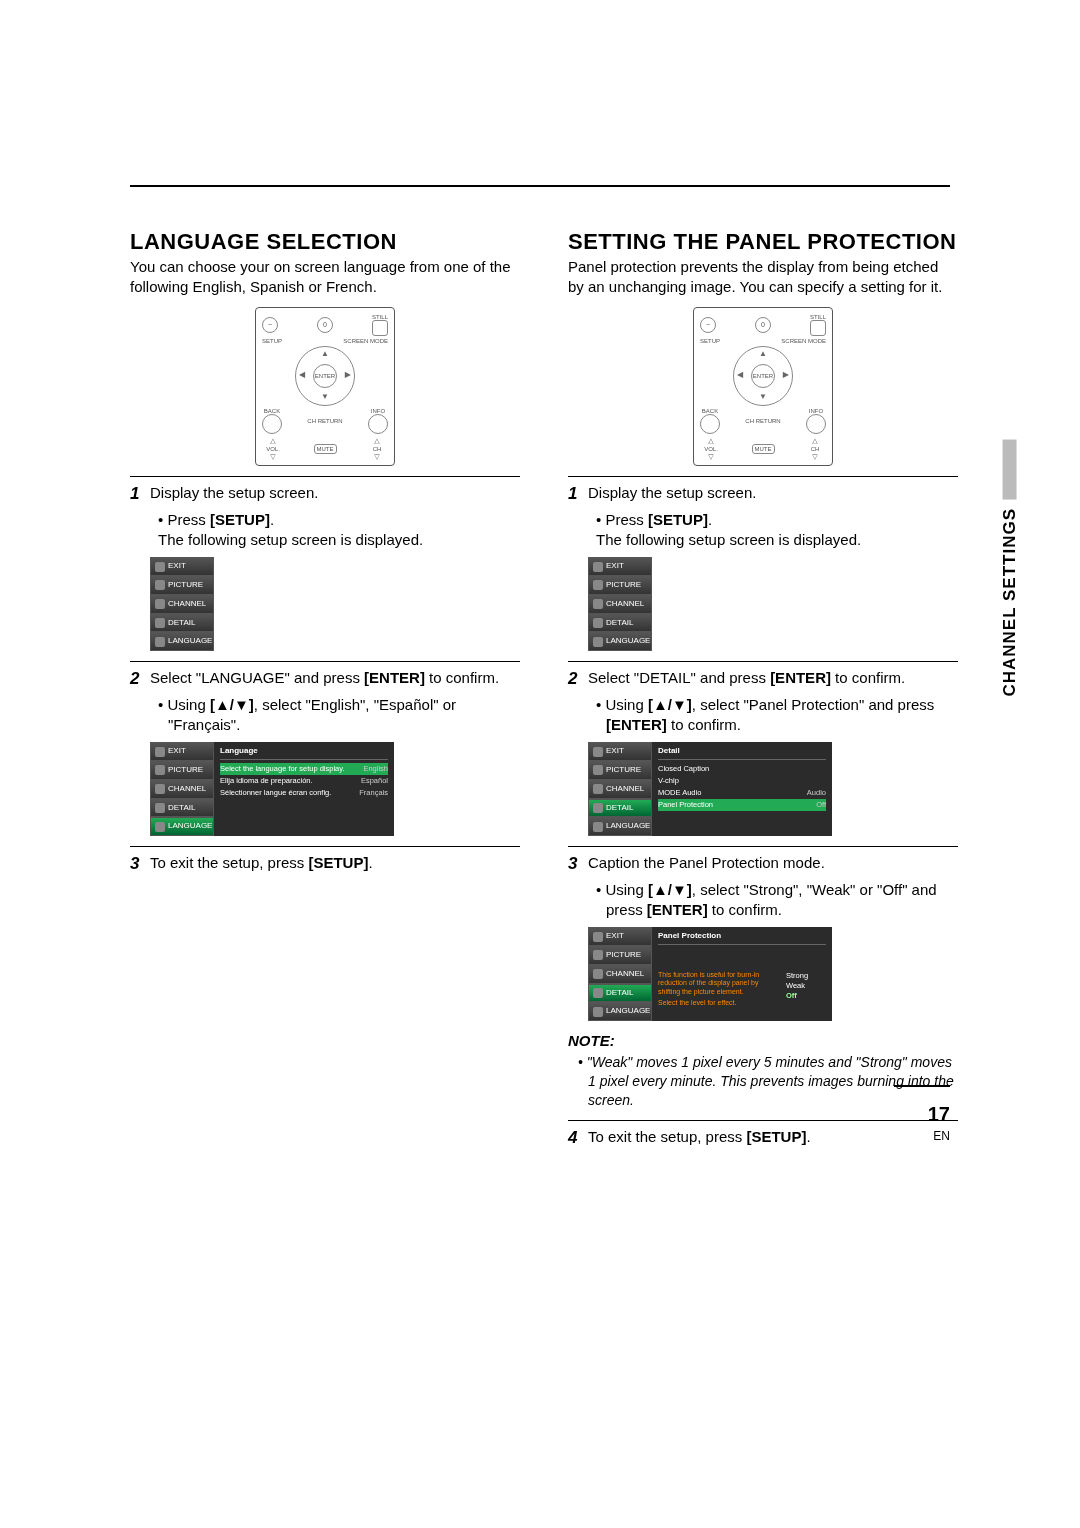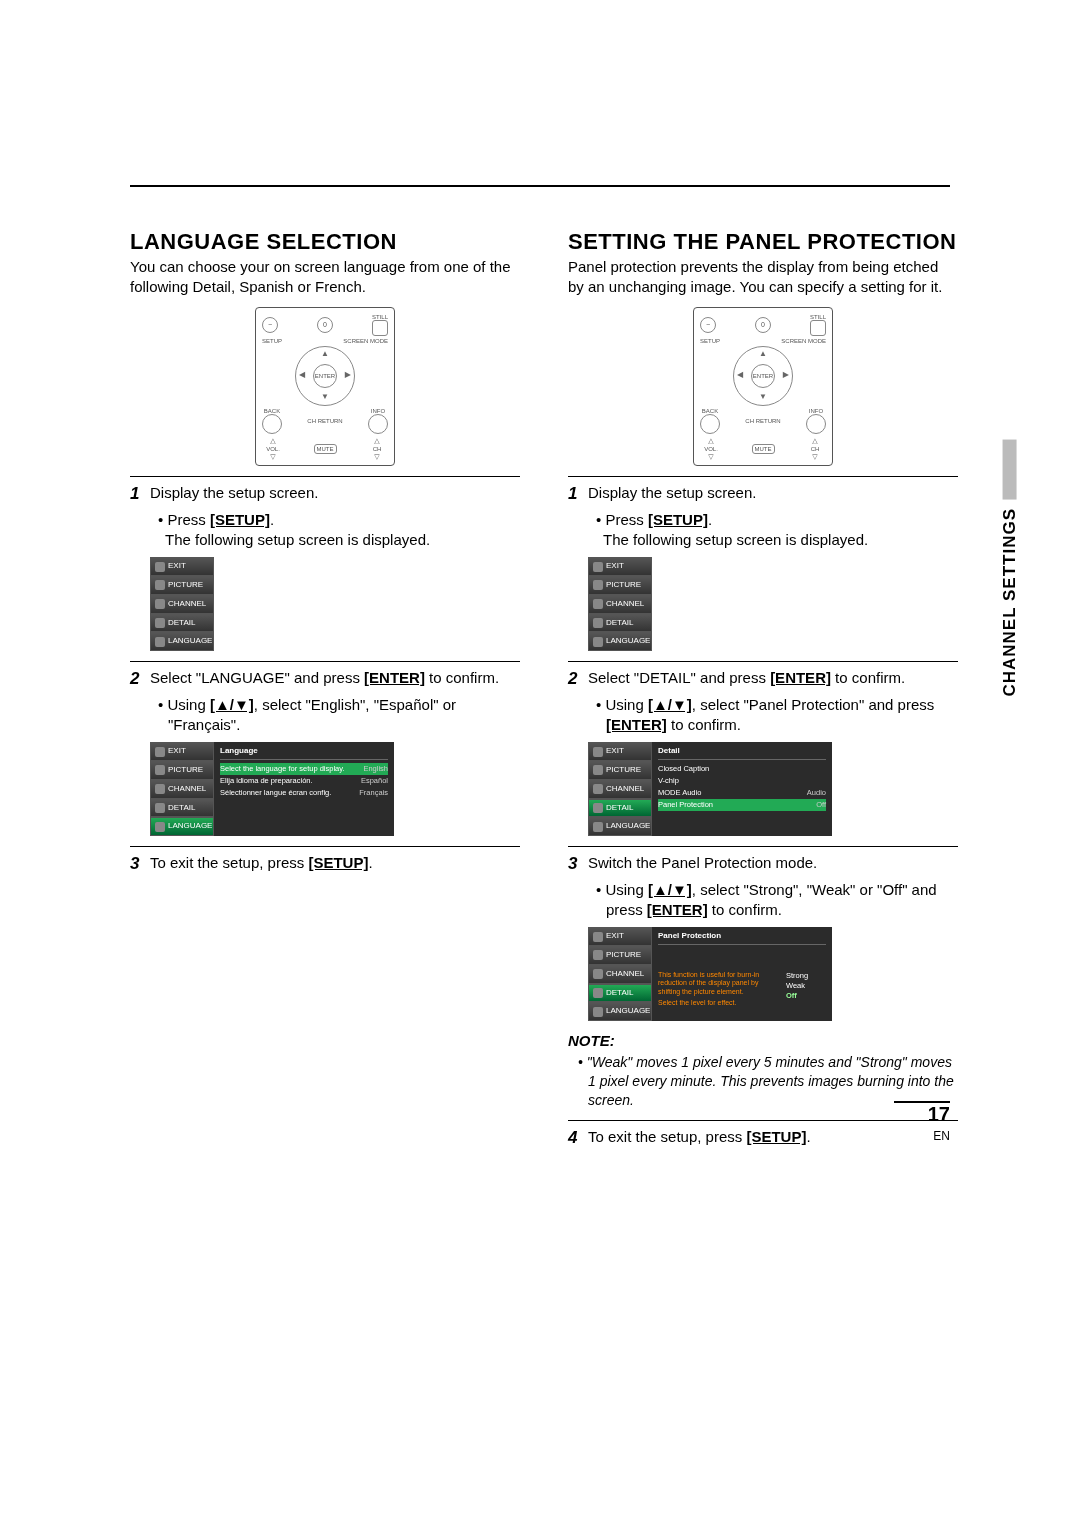--- a/index.html
+++ b/index.html
@@ -34,21 +34,21 @@
     letter-spacing: 0.5px;
     font-family: Arial, sans-serif;
   }
   .intro { margin-bottom: 10px; }
   .hr { border-top: 1px solid #000; margin: 10px 0 6px; width: 390px; max-width:100%; }
   .step { margin: 4px 0 4px 0; display:flex; gap:6px;}
   .step .num { font-style: italic; font-weight: bold; font-size: 17px; min-width:14px;}
   .step .txt { flex:1; }
   .bullet-line { margin-left: 28px; text-indent:-10px; padding-left:10px;}
   .bullet-line::before { content:"• "; }
-  .sub-line { margin-left: 35px; }
+  .sub-line { margin-left: 28px; }
   .note-head { font-style: italic; font-weight: bold; margin: 8px 0 2px 0;}
   .note-body { font-style: italic; margin-left: 10px; text-indent:-10px; padding-left:10px; font-size:14px;}
   .note-body::before { content:"• "; font-style: italic;}
 
   
   .remote-wrap { text-align:center; margin: 6px 0 10px;}
   .remote {
     display:inline-block;
     border: 1px solid #555;
     border-radius: 4px;
@@ -120,41 +120,41 @@
     letter-spacing: 1px;
     display:flex; align-items:center; gap:8px;
   }
   .side-tab .bar { width: 60px; height: 14px; background:#bbb;}
   .footer {
     position:absolute;
     bottom: 50px;
     right: 130px;
     text-align:right;
   }
-  .footer .pg { font-weight:bold; font-size:20px; border-top:2px solid #000; display:inline-block; padding-top:0; min-width:56px; text-align:right;}
+  .footer .pg { font-weight:bold; font-size:20px; border-top:2px solid #000; display:inline-block; padding-top:16px; min-width:56px; text-align:right;}
   .footer .en { font-size:12px; }
 
-  b { font-weight:bold;text-decoration:underline; }
+  b { font-weight:bold; }
 </style>
 </head>
 <body>
 
 <div class="page">
   <div class="rule"></div>
 
   <div class="side-tab">
     <span>CHANNEL SETTINGS</span>
     <span class="bar"></span>
   </div>
 
   <div class="cols">
 
     <div class="col">
       <h2>LANGUAGE SELECTION</h2>
-      <p class="intro">You can choose your on screen language from one of the following Detail, Spanish or French.</p>
+      <p class="intro">You can choose your on screen language from one of the following English, Spanish or French.</p>
 
       <div class="remote-wrap">
         <div class="remote">
           <div class="row">
             <div class="btn">−</div>
             <div class="btn">0</div>
             <div style="text-align:center;">
               <div class="lbl">STILL</div>
               <div class="btn sq"></div>
             </div>
@@ -441,21 +441,21 @@
                 <span>Panel Protection</span>
                 <span class="val">Off</span>
               </div>
           </div>
         </div>
       </div>
 
       <div class="hr"></div>
       <div class="step">
         <div class="num">3</div>
-        <div class="txt">Switch the Panel Protection mode.</div>
+        <div class="txt">Caption the Panel Protection mode.</div>
       </div>
       <div class="bullet-line">
         <span>Using </span><b>[▲/▼]</b><span>, select "Strong", "Weak" or "Off" and press </span><b>[ENTER]</b><span> to confirm.</span>
       </div>
 
       <div class="osd-wrap">
         <div class="osd">
           <div class="side">
             <div class="item">
                 <span class="ic"></span>

